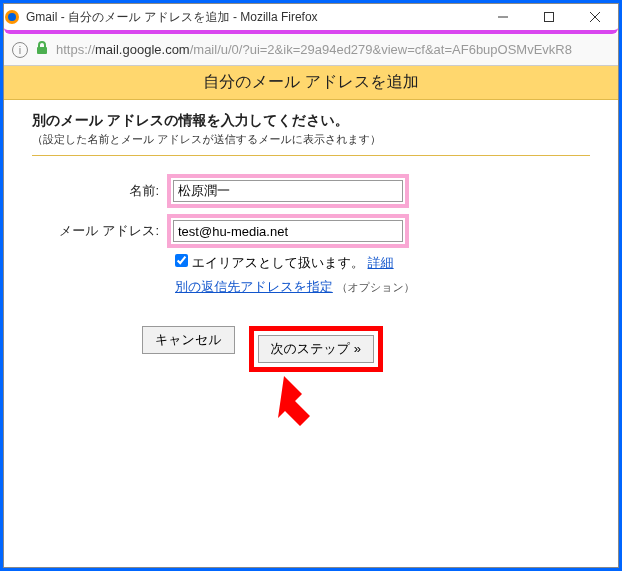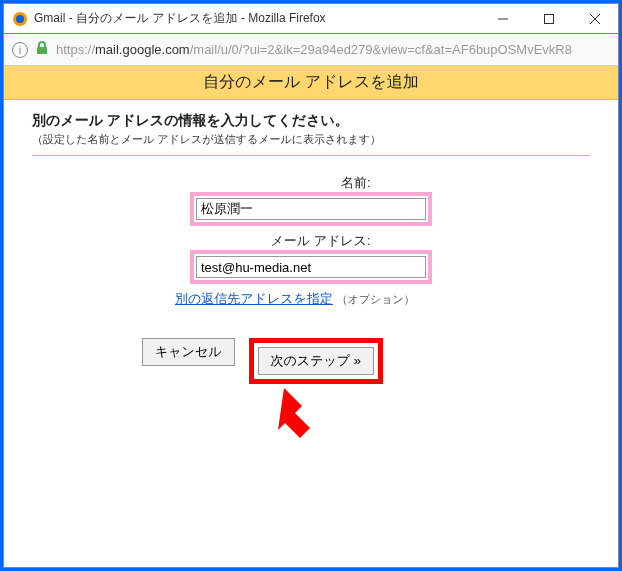--- a/index.html
+++ b/index.html
@@ -15,25 +15,25 @@
     background: #fff;
     width: 100%;
     height: 100%;
     display: flex;
     flex-direction: column;
     border: 1px solid #888;
   }
   .titlebar {
     height: 30px;
     background: #fff;
-    border-bottom: 1px solid #d946ef;
+    border-bottom: 4px solid #d946ef;
     display: flex;
     align-items: center;
     justify-content: space-between;
-    padding-left: 8px;
+    border-radius: 6px;
   }
   .titlebar-left {
     display: flex;
     align-items: center;
     gap: 6px;
     color: #333;
     font-size: 12px;
   }
   .ff-icon { width: 16px; height: 16px; }
   .winbtns { display: flex; }
@@ -85,21 +85,20 @@
   }
   .inner { padding: 12px 28px; }
   .lead { font-size: 14px; font-weight: bold; color: #222; }
   .sub { font-size: 11px; color: #333; margin-top: 2px; }
   .hr { border: none; border-top: 1px solid #e0b94a; margin-top: 8px; }
   .form { margin-top: 18px; }
   .row {
     display: flex;
     align-items: center;
     margin-bottom: 6px;
-    flex-direction: column;
   }
   .label {
     width: 135px;
     text-align: right;
     padding-right: 8px;
     font-size: 13px;
     color: #222;
   }
   .hl {
     border: 4px solid #f9a8d4;
@@ -199,20 +198,25 @@
             <input class="tfield" type="text" value="松原潤一" style="">
           </span>
         </div>
         <div class="row">
           <div class="label">メール アドレス:</div>
           <span class="hl">
             <input class="tfield" type="text" value="test@hu-media.net" style="">
           </span>
         </div>
         <div class="opts">
+          <input type="checkbox" checked="" style="">
+          <span>エイリアスとして扱います。</span>
+          <a href="#">詳細</a>
+        </div>
+        <div class="opts">
           <a href="#">別の返信先アドレスを指定</a>
           <span class="small">（オプション）</span>
         </div>
 
         <div class="actions">
           <button class="btn">キャンセル</button>
           <span class="hl-btn">
             <button class="btn btn-primary">次のステップ »</button>
           </span>
         </div>

